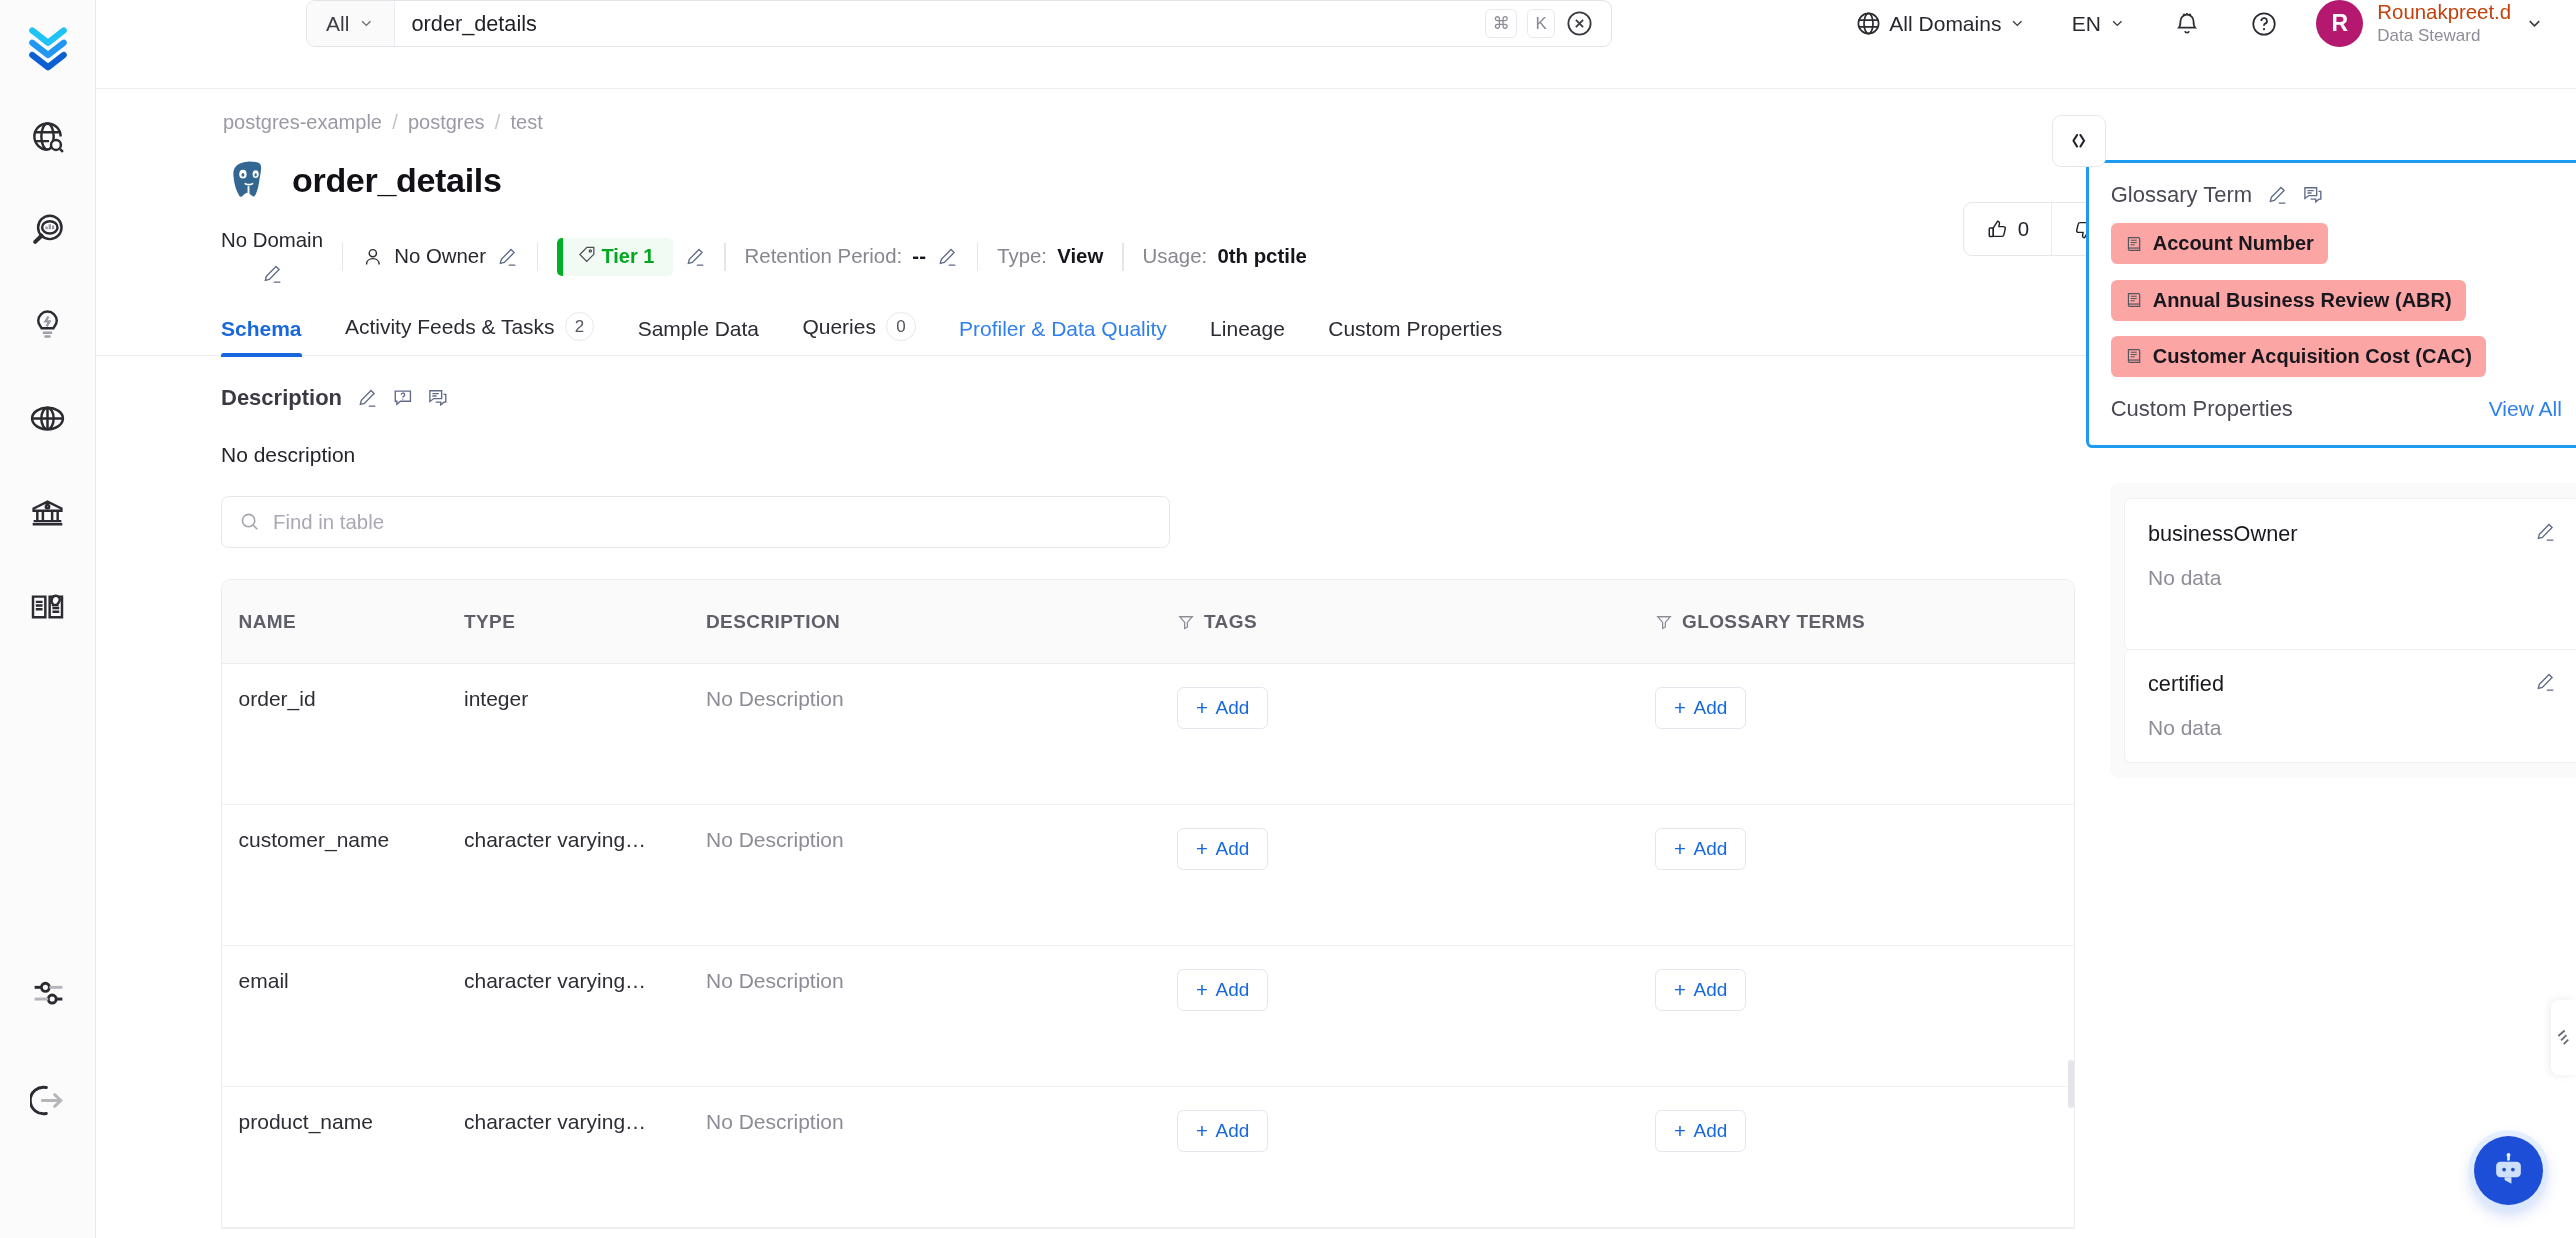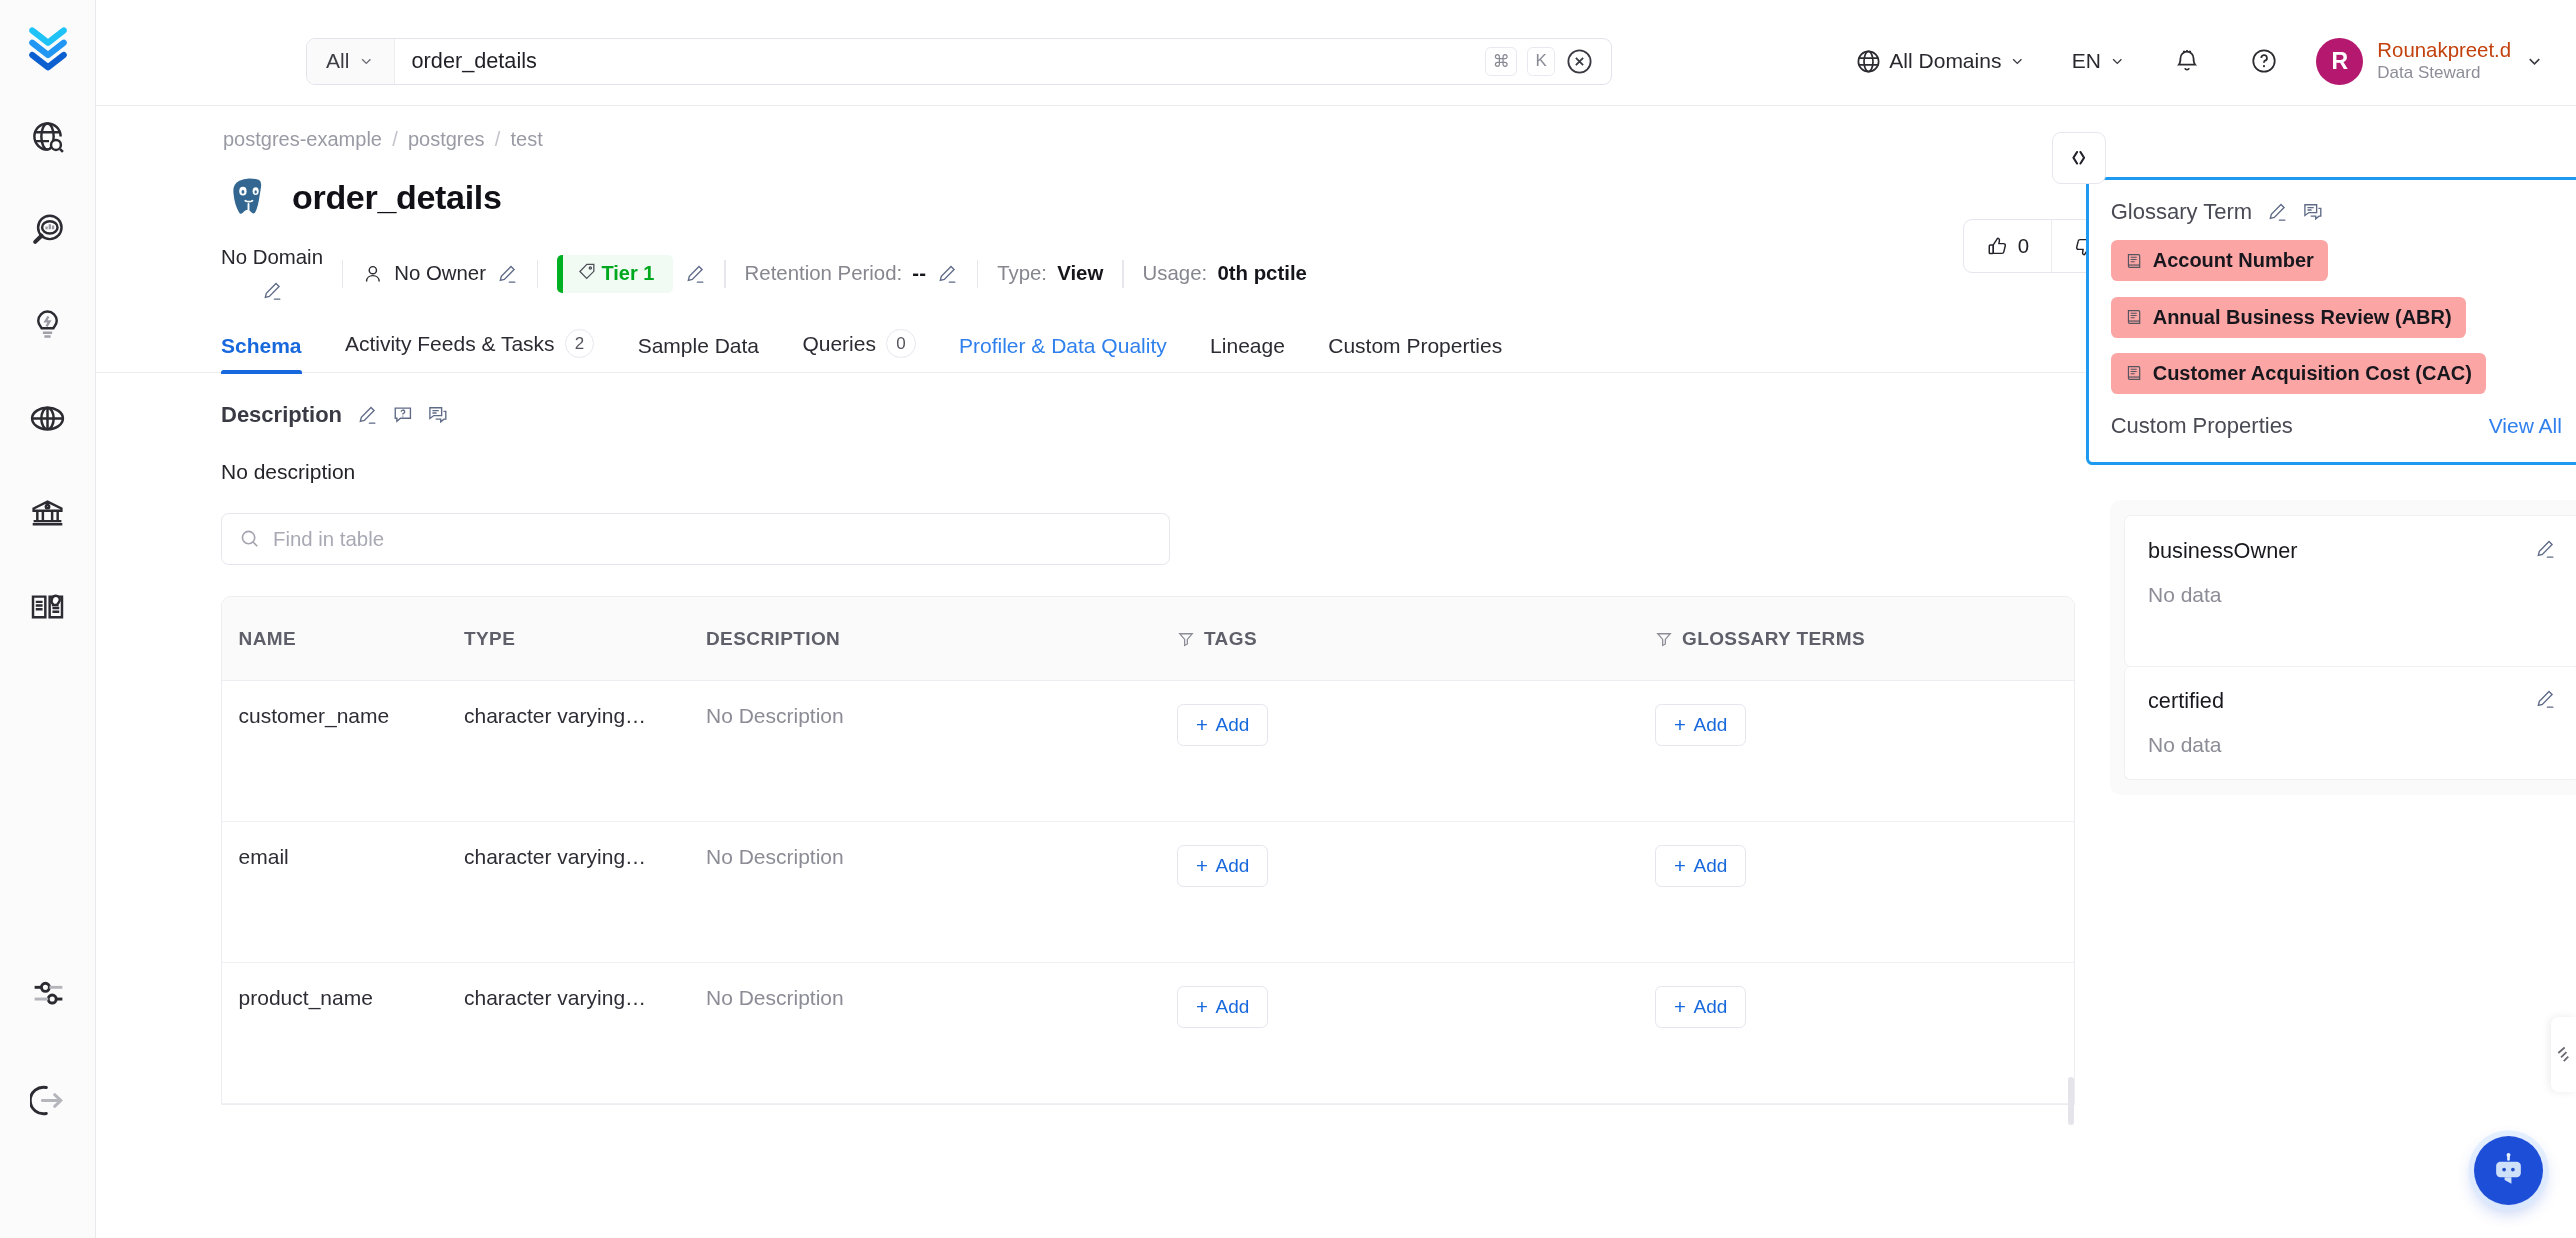--- a/index.html
+++ b/index.html
@@ -31,24 +31,23 @@
   .rail-bottom .rail-icon { margin-bottom: 46px; }
 
   
   .maincol { flex: 1 1 auto; display: flex; flex-direction: column; min-width: 0; }
 
   
   .topbar {
     height: 89px; flex: 0 0 89px;
     background: #ffffff;
     border-bottom: 1.3px solid #ececf1;
-    display: flex; align-items: center;
+    display: flex; align-items: flex-start;
     padding: 0 25.5px 0 0;
     position: relative;
-    margin-top: 17px;
   }
   .searchwrap {
     display: flex; align-items: stretch;
     width: 1306px; height: 47px;
     margin-left: 210px;
     border: 1.3px solid #e3e3ea; border-radius: 9px;
     background: #fff;
     overflow: hidden;
   }
   .search-scope {
@@ -723,20 +722,38 @@
                           <path d="M3.6 5h16.8l-6.6 7.6v6l-3.6 2v-8z"></path>
                         </svg>
                       </span>
                       <span>GLOSSARY TERMS</span>
                     </span>
                   </th>
 
                 </tr>
               </thead>
               <tbody>
+                <tr>
+                  <td class="c-name">order_id</td>
+                  <td class="c-type">integer</td>
+                  <td class="c-desc muted">No Description</td>
+                  <td class="c-tags">
+                    <span class="addbtn">
+                      <span class="plus">+</span>
+                      <span>Add</span>
+                    </span>
+                  </td>
+                  <td class="c-gloss">
+                    <span class="addbtn">
+                      <span class="plus">+</span>
+                      <span>Add</span>
+                    </span>
+                  </td>
+
+                </tr>
                 <tr>
                   <td class="c-name">customer_name</td>
                   <td class="c-type">character varying…</td>
                   <td class="c-desc muted">No Description</td>
                   <td class="c-tags">
                     <span class="addbtn">
                       <span class="plus">+</span>
                       <span>Add</span>
                     </span>
                   </td>

